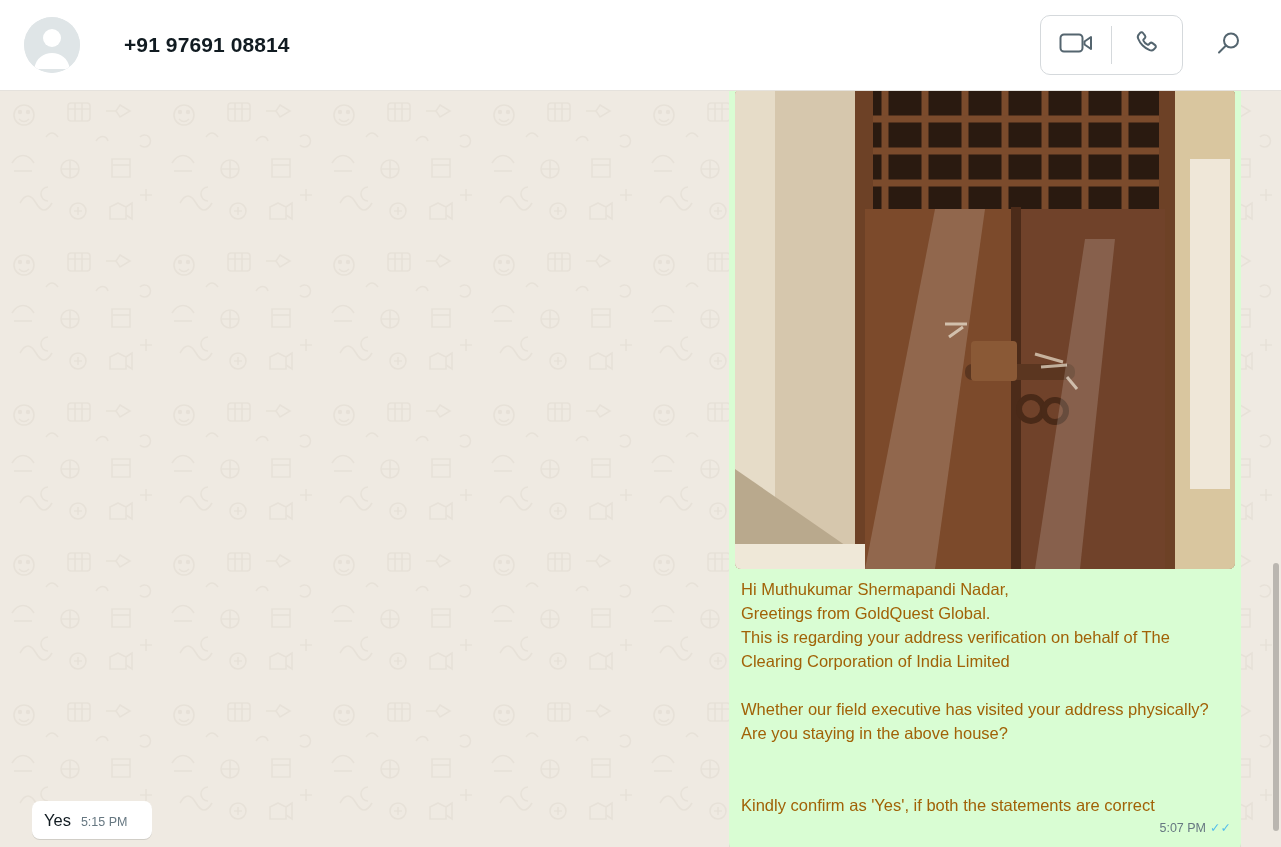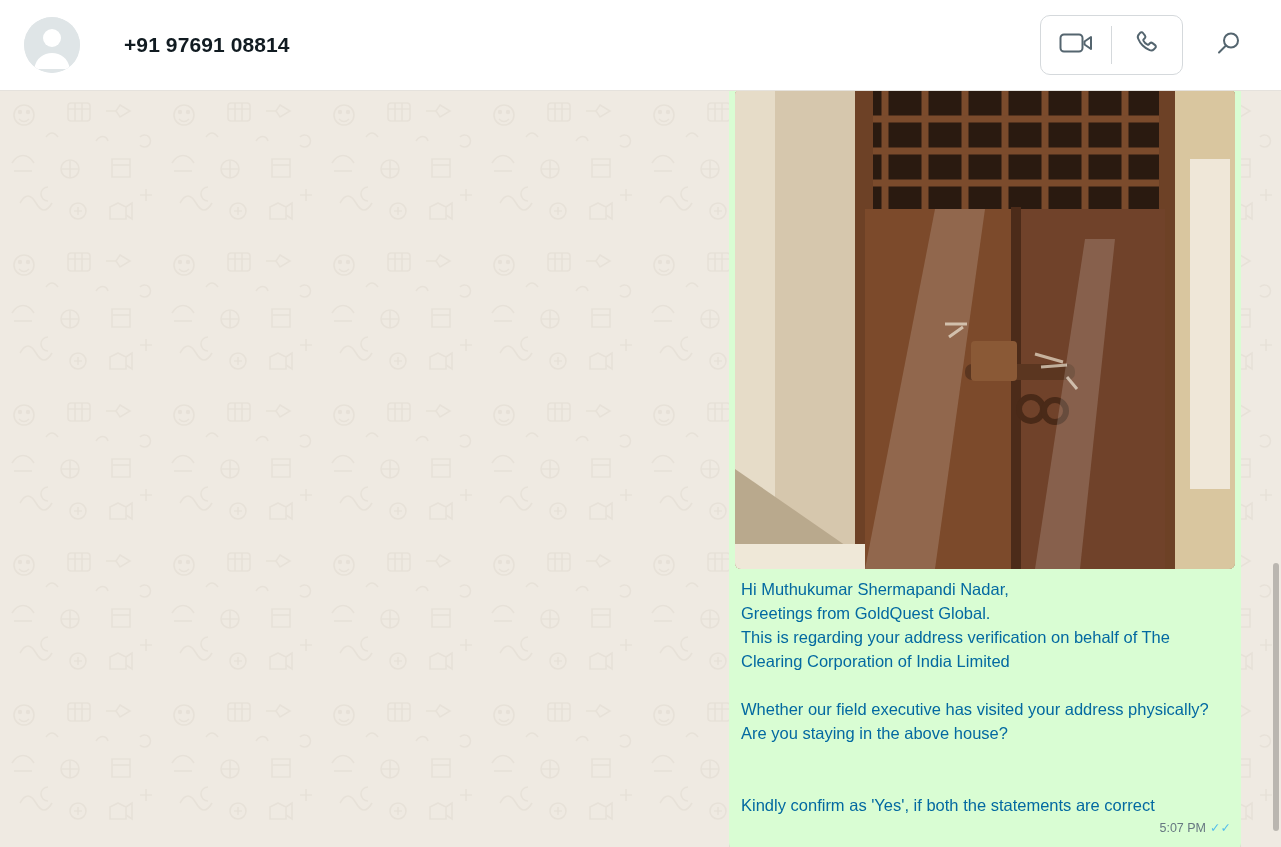--- a/index.html
+++ b/index.html
@@ -130,21 +130,21 @@
     border-radius: 6px;
     display: block;
     overflow: hidden;
     position: relative;
     background: #6b4a32;
   }
   .msg-text {
     padding: 8px 12px 4px 12px;
     font-size: 16.5px;
     line-height: 24px;
-    color: #0369a1;
+    color: #a16207;
     white-space: pre-wrap;
   }
   .msg-meta {
     display: flex;
     justify-content: flex-end;
     align-items: center;
     gap: 4px;
     padding: 0 10px 16px 0;
     font-size: 12.5px;
     color: #667781;
@@ -338,19 +338,23 @@
 Are you staying in the above house?
 
 
 Kindly confirm as 'Yes', if both the statements are correct</div>
       <div class="msg-meta">
         <span>5:07 PM</span>
         <span class="ticks">✓✓</span>
       </div>
     </div>
 
+    <div class="msg-in">
+      <span class="in-text">Yes</span>
+      <span class="in-time">5:15 PM</span>
+    </div>
   </div>
 
   <div class="scrollbar-track">
     <div class="scrollbar-thumb"></div>
   </div>
 
 </div>
 
 </body></html>

